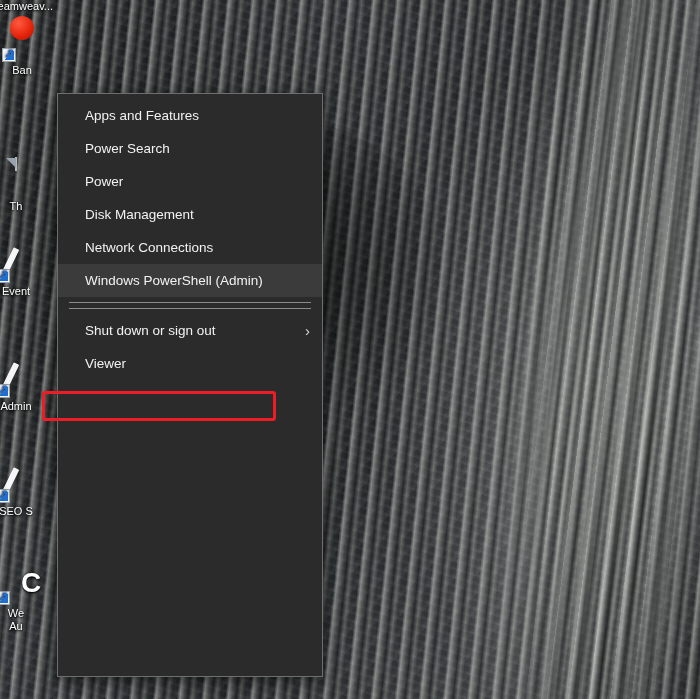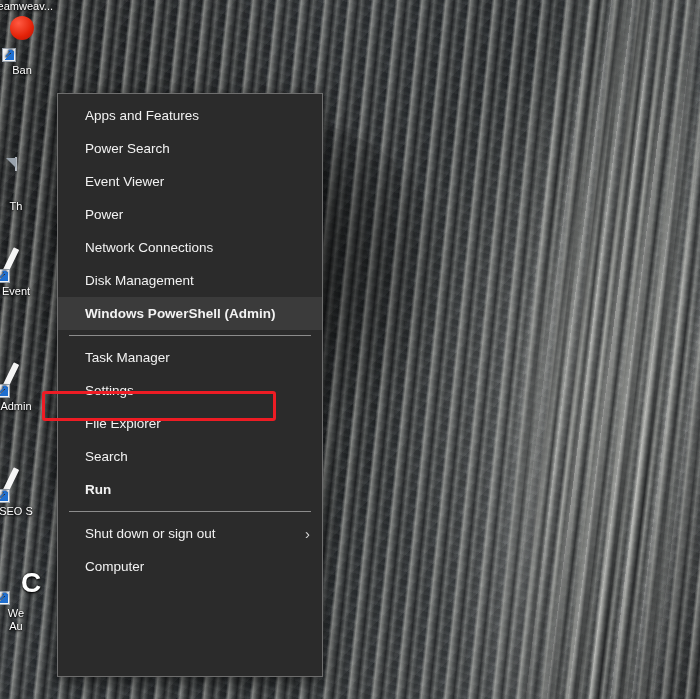--- a/index.html
+++ b/index.html
@@ -221,21 +221,21 @@
     line-height: 33px;
     color: #f2f2f2;
     font-size: 13.5px;
     padding-left: 27px;
     padding-right: 12px;
     white-space: nowrap;
     box-sizing: border-box;
     cursor: default;
   }
   .menu-item.first-of-group { margin-top: 5px; }
-  .menu-item.last-of-group  { margin-bottom: 5px; font-weight: bold; }
+  .menu-item.last-of-group  { margin-bottom: 5px; }
 
   .menu-item.highlighted {
     background-color: #3b3b3b;
   }
 
   .chevron {
     position: absolute;
     right: 12px;
     top: 0;
     height: 33px;
@@ -329,65 +329,45 @@
   <div class="powermenu">
 
     <div class="menu-group">
       <div class="menu-item first-of-group">
         <span>Apps and Features</span>
       </div>
       <div class="menu-item">
         <span>Power Search</span>
       </div>
       <div class="menu-item">
-        <span>Event Viewer</span>
-      </div>
-      <div class="menu-item">
         <span>Power</span>
       </div>
       <div class="menu-item">
+        <span>Disk Management</span>
+      </div>
+      <div class="menu-item">
         <span>Network Connections</span>
-      </div>
-      <div class="menu-item">
-        <span>Disk Management</span>
       </div>
       <div class="menu-item highlighted last-of-group">
         <span>Windows PowerShell (Admin)</span>
       </div>
     </div>
 
     <div class="menu-separator"></div>
 
-    <div class="menu-group">
-      <div class="menu-item first-of-group">
-        <span>Task Manager</span>
-      </div>
-      <div class="menu-item">
-        <span>Settings</span>
-      </div>
-      <div class="menu-item">
-        <span>File Explorer</span>
-      </div>
-      <div class="menu-item">
-        <span>Search</span>
-      </div>
-      <div class="menu-item last-of-group">
-        <span>Run</span>
-      </div>
-    </div>
 
     <div class="menu-separator"></div>
 
     <div class="menu-group">
       <div class="menu-item first-of-group">
         <span>Shut down or sign out</span>
         <span class="chevron">›</span>
       </div>
       <div class="menu-item">
-        <span>Computer</span>
+        <span>Viewer</span>
       </div>
     </div>
 
   </div>
 
   <div class="annotation-rect"></div>
 
 </div>
 
 </body></html>

